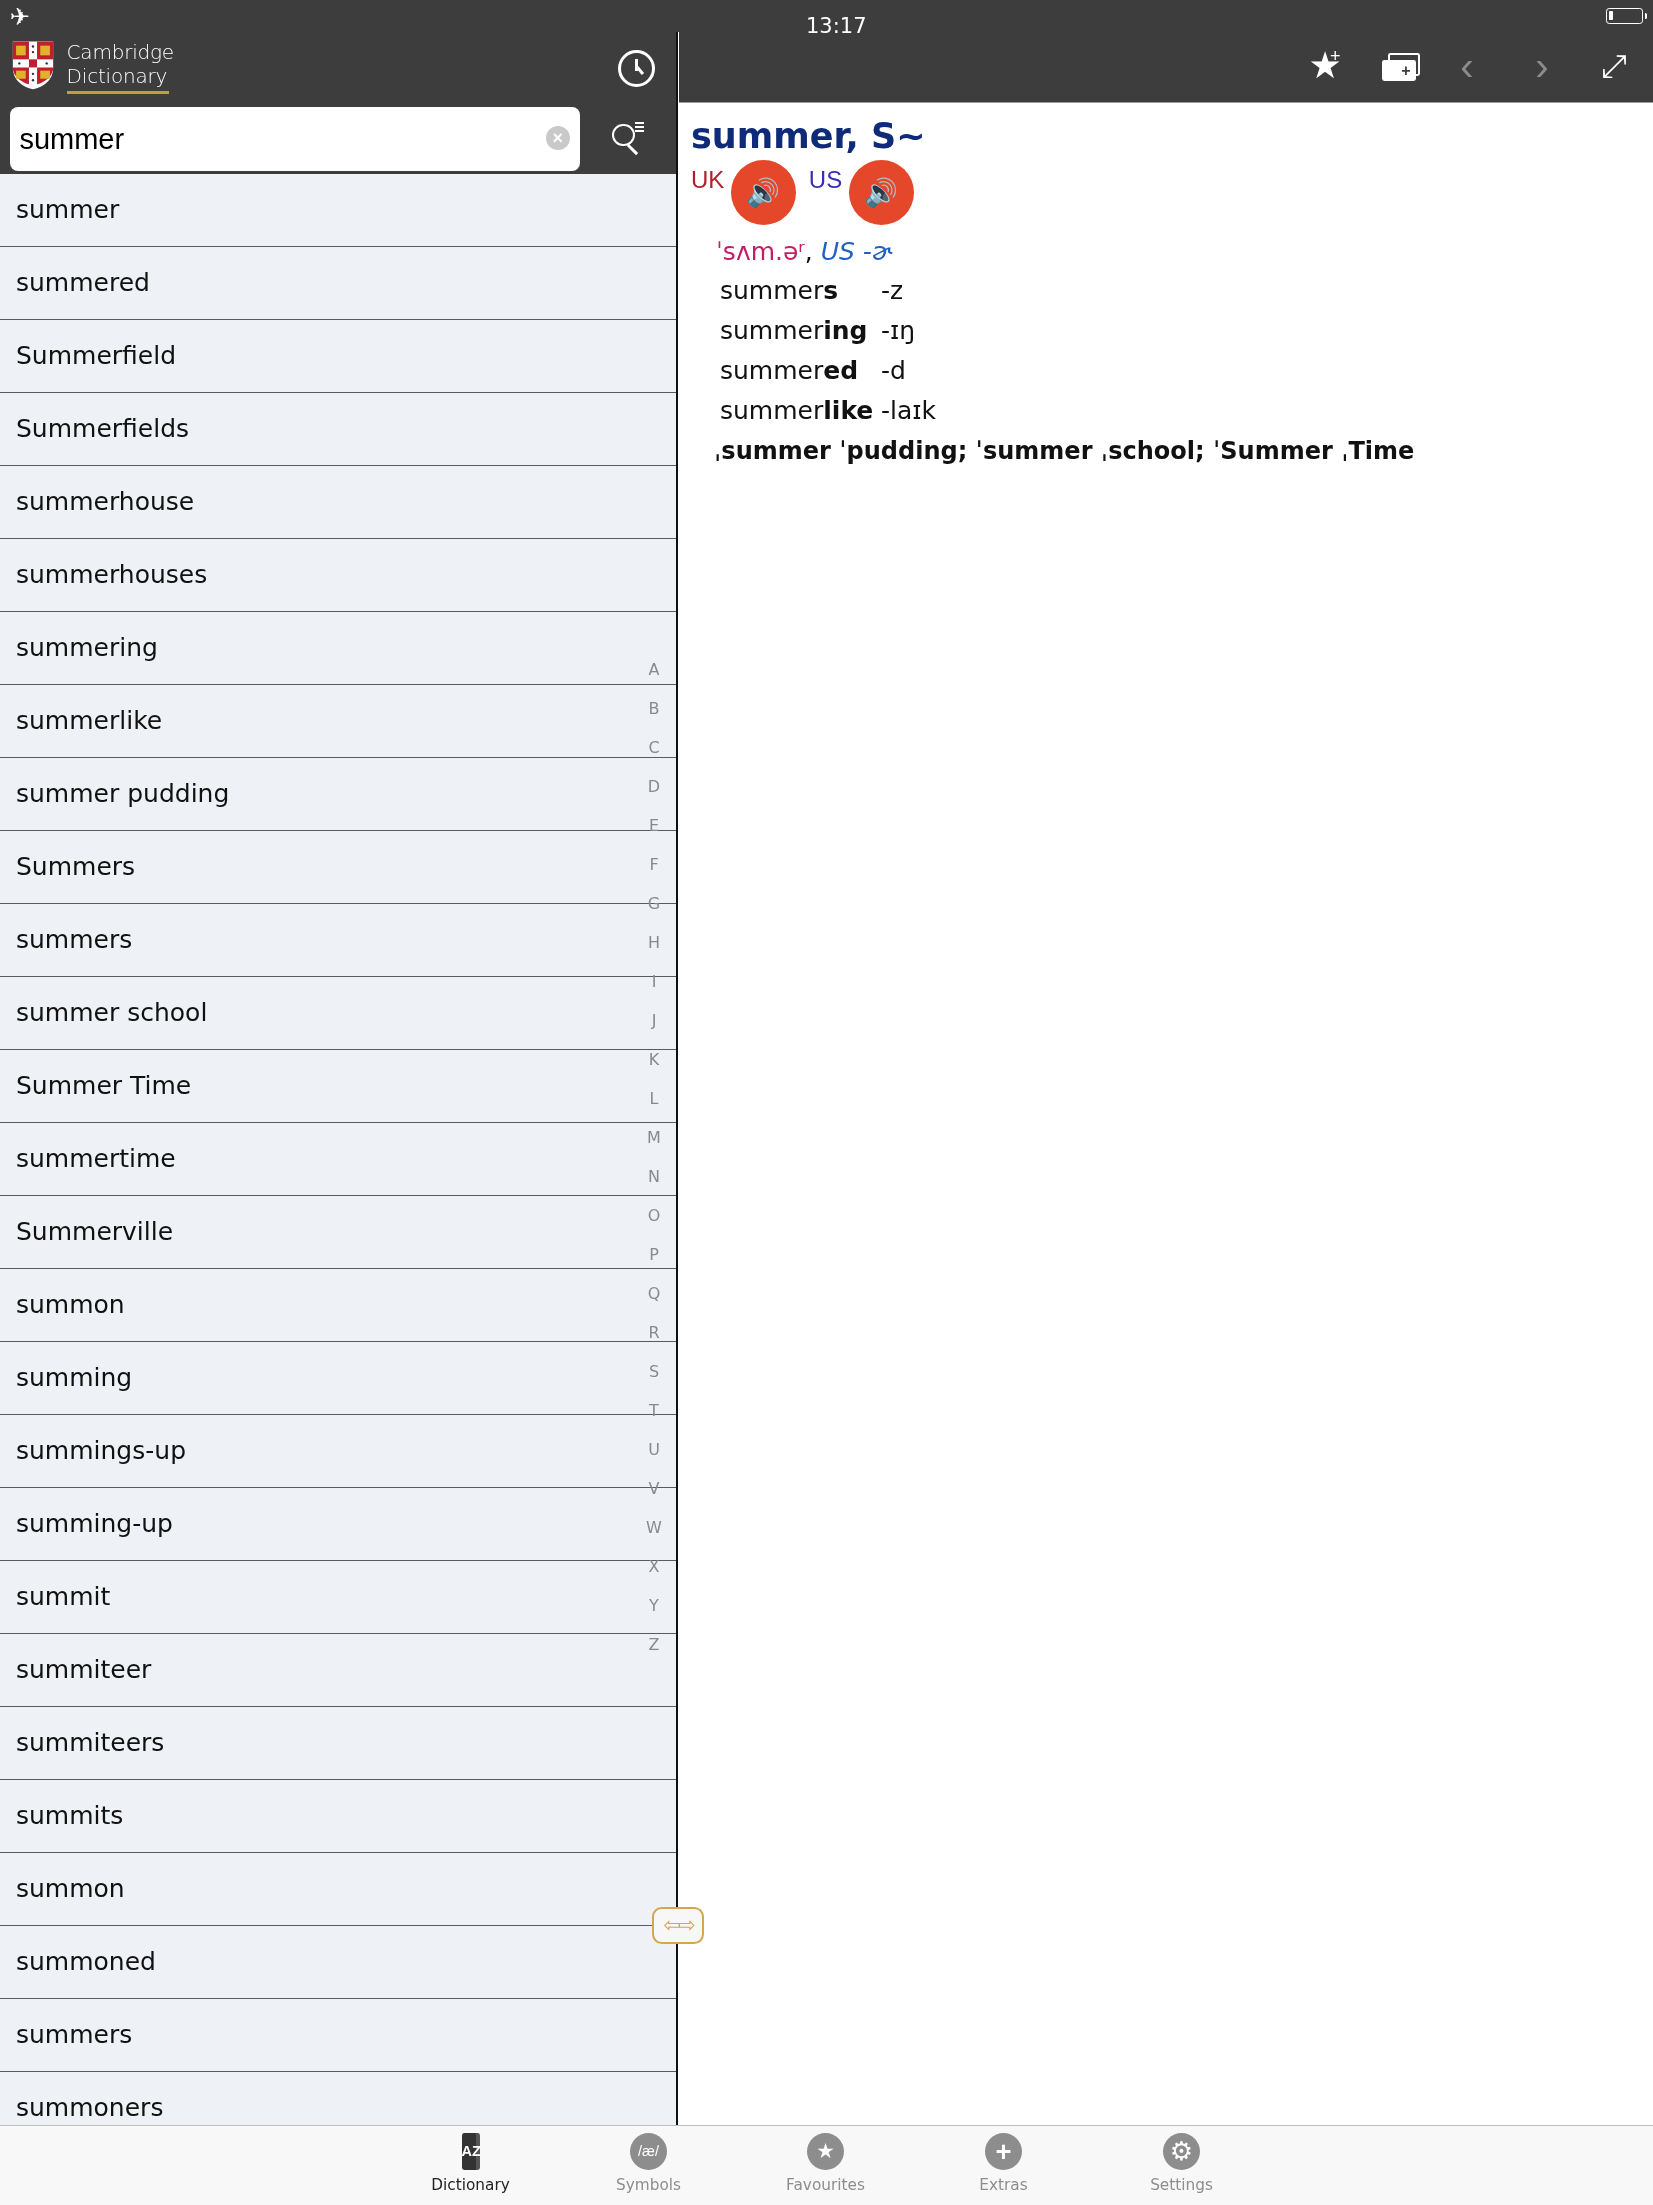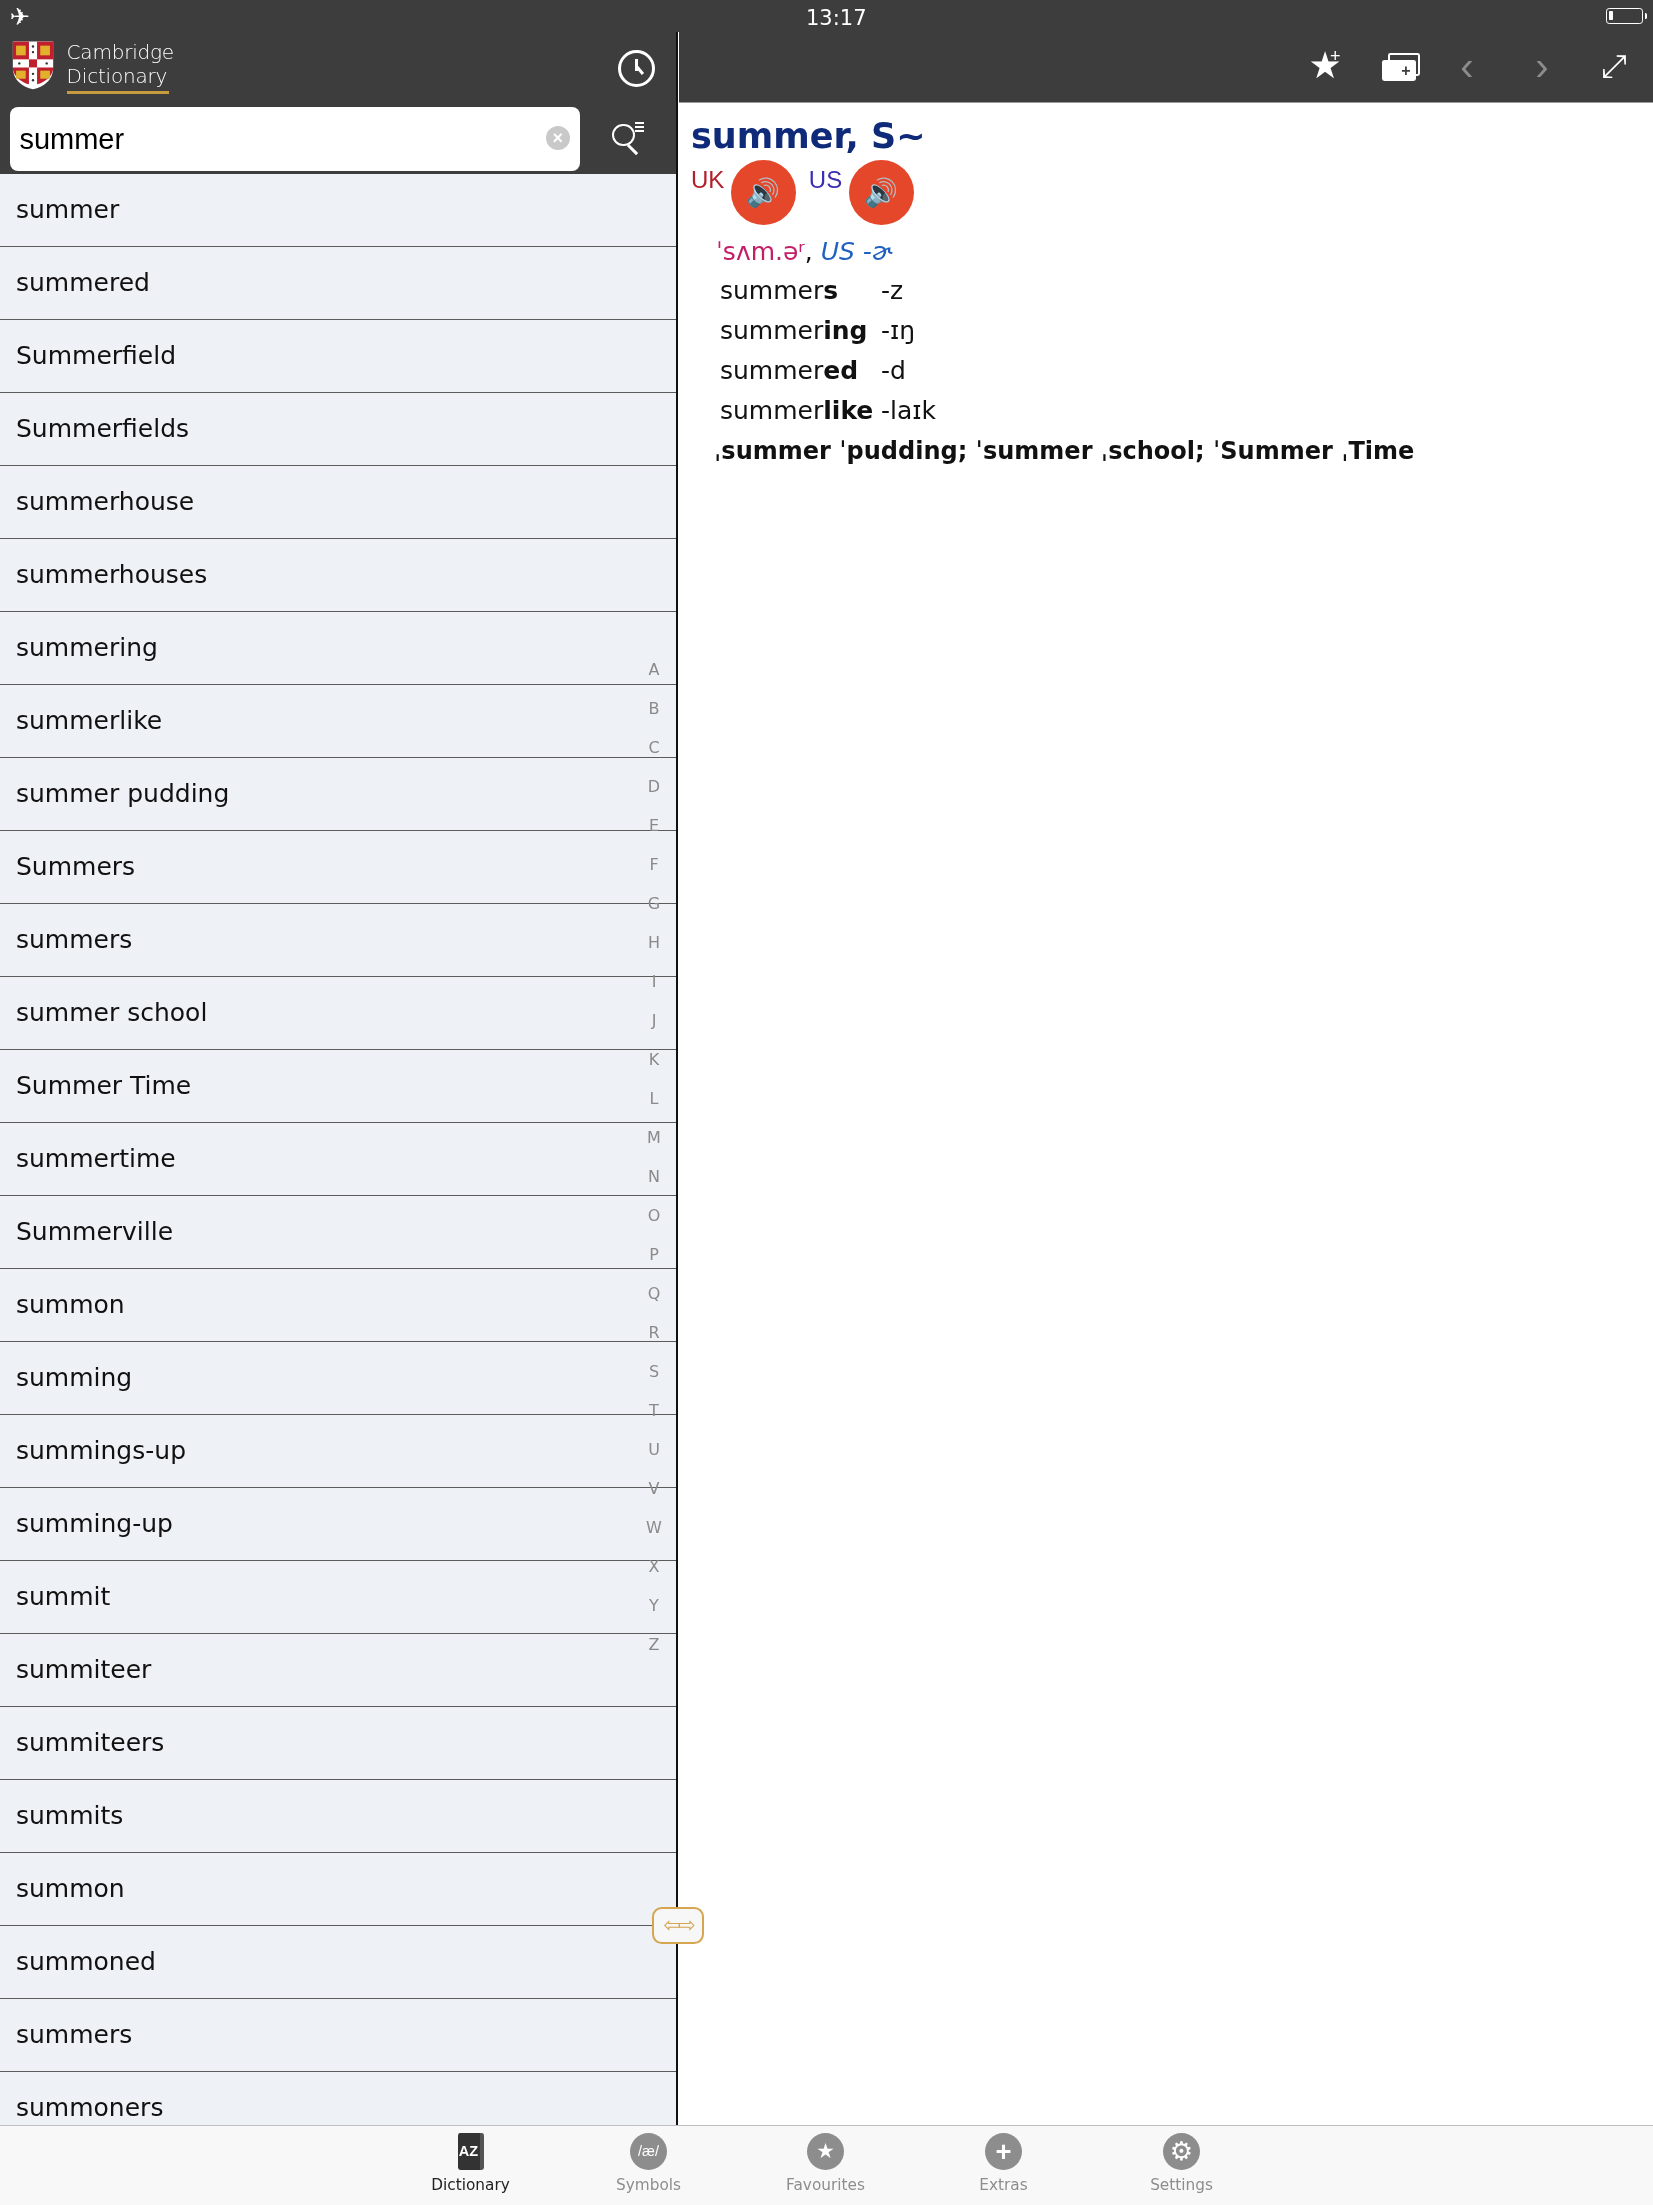--- a/index.html
+++ b/index.html
@@ -2,21 +2,21 @@
 <html style="font-size:13px"><head>
 <meta charset="utf-8">
 <style>
   * { box-sizing: border-box; margin: 0; padding: 0; }
   html, body { width: 1653px; height: 2205px; overflow: hidden; background: #ffffff; }
   body { position: relative; font-family: "Liberation Sans", sans-serif; }
 
   
   .statusbar { position: absolute; left: 0; top: 0; width: 1653px; height: 32px; background: #3d3d3d; color: #fff; z-index: 5; }
   .statusbar .airplane { position: absolute; left: 9.7px; top: 1.6px; font-size: 24px; line-height: 29px; }
-  .statusbar .time { position: absolute; left: 806px; top: 5px; font-size: 21px; line-height: 26px; font-family: "DejaVu Sans", sans-serif; }
+  .statusbar .time { position: absolute; left: 806px; top: 13px; font-size: 21px; line-height: 26px; font-family: "DejaVu Sans", sans-serif; }
   .statusbar .battery { position: absolute; right: 9.7px; top: 8px; width: 37px; height: 16px; border: 1.6px solid #fff; border-radius: 3.2px; }
   .statusbar .battery::before { content: ""; position: absolute; left: 1.6px; top: 1.6px; width: 4px; height: 9.7px; background: #fff; border-radius: 0.8px; }
   .statusbar .battery::after { content: ""; position: absolute; right: -4.8px; top: 4px; width: 2.4px; height: 5.7px; background: #fff; border-radius: 0 1.6px 1.6px 0; }
 
   
   .left-pane { position: absolute; left: 0; top: 0; width: 678px; height: 2125px; background: #eef1f6; }
   .left-header { position: absolute; left: 0; top: 0; width: 678px; height: 174px; background: #3d3d3d; }
   .logo { position: absolute; left: 11.3px; top: 40px; display: flex; align-items: flex-start; }
   .crest { width: 44px; height: 50px; position: relative; }
   .logo-text { margin-left: 11.3px; color: #fff; font-family: "DejaVu Sans", sans-serif; font-size: 20px; line-height: 24px; font-weight: 300; letter-spacing: -0.2px; }
@@ -69,21 +69,21 @@
   .forms { margin-left: 29px; font-family: "DejaVu Sans", sans-serif; font-size: 25px; color: #111; }
   .form-row { display: flex; height: 40px; line-height: 40px; }
   .form-word { width: 161px; }
   .form-word b { font-weight: bold; }
   .compounds { margin-left: 23px; font-family: "DejaVu Sans", sans-serif; font-weight: bold; font-size: 24px; line-height: 40px; color: #111; }
 
   
   .tabbar { position: absolute; left: 0; top: 2125px; width: 1653px; height: 80px; background: #f8f8f8; border-top: 1.6px solid #bfbfbf; }
   .tab { position: absolute; top: 6.5px; width: 129px; text-align: center; cursor: pointer; }
   .tab .ticon { width: 37px; height: 37px; margin: 0 auto; border-radius: 50%; background: #8d8d8d; color: #fff; font-size: 18px; line-height: 37px; font-weight: bold; }
-  .tab .ticon.book { border-radius: 2.4px; width: 26px; background: #333; border-right: 4px solid #555; font-size: 14.5px; }
+  .tab .ticon.book { border-radius: 2.4px; width: 18px; background: #333; border-right: 4px solid #555; font-size: 14.5px; }
   .tab .tlabel { font-family: "DejaVu Sans", sans-serif; font-size: 15.3px; color: #8d8d8d; margin-top: 6.5px; }
   .tab.active .tlabel { color: #222; }
 </style>
 </head>
 <body>
 
 <div class="statusbar">
   <span class="airplane">✈</span>
   <span class="time">13:17</span>
   <span class="battery"></span>

